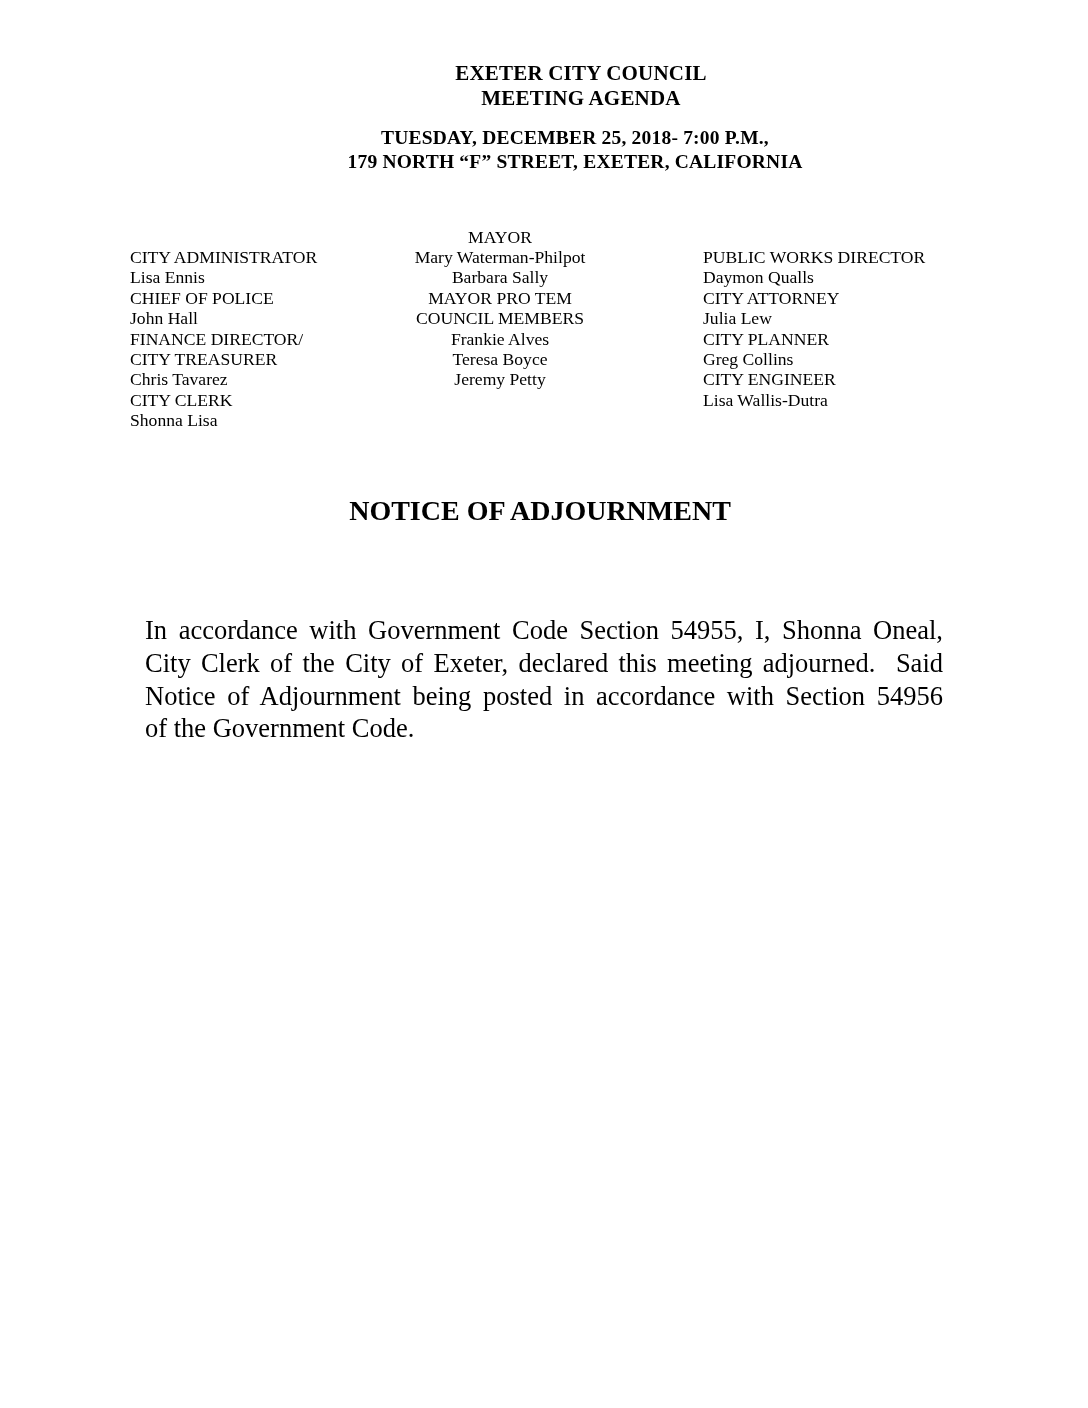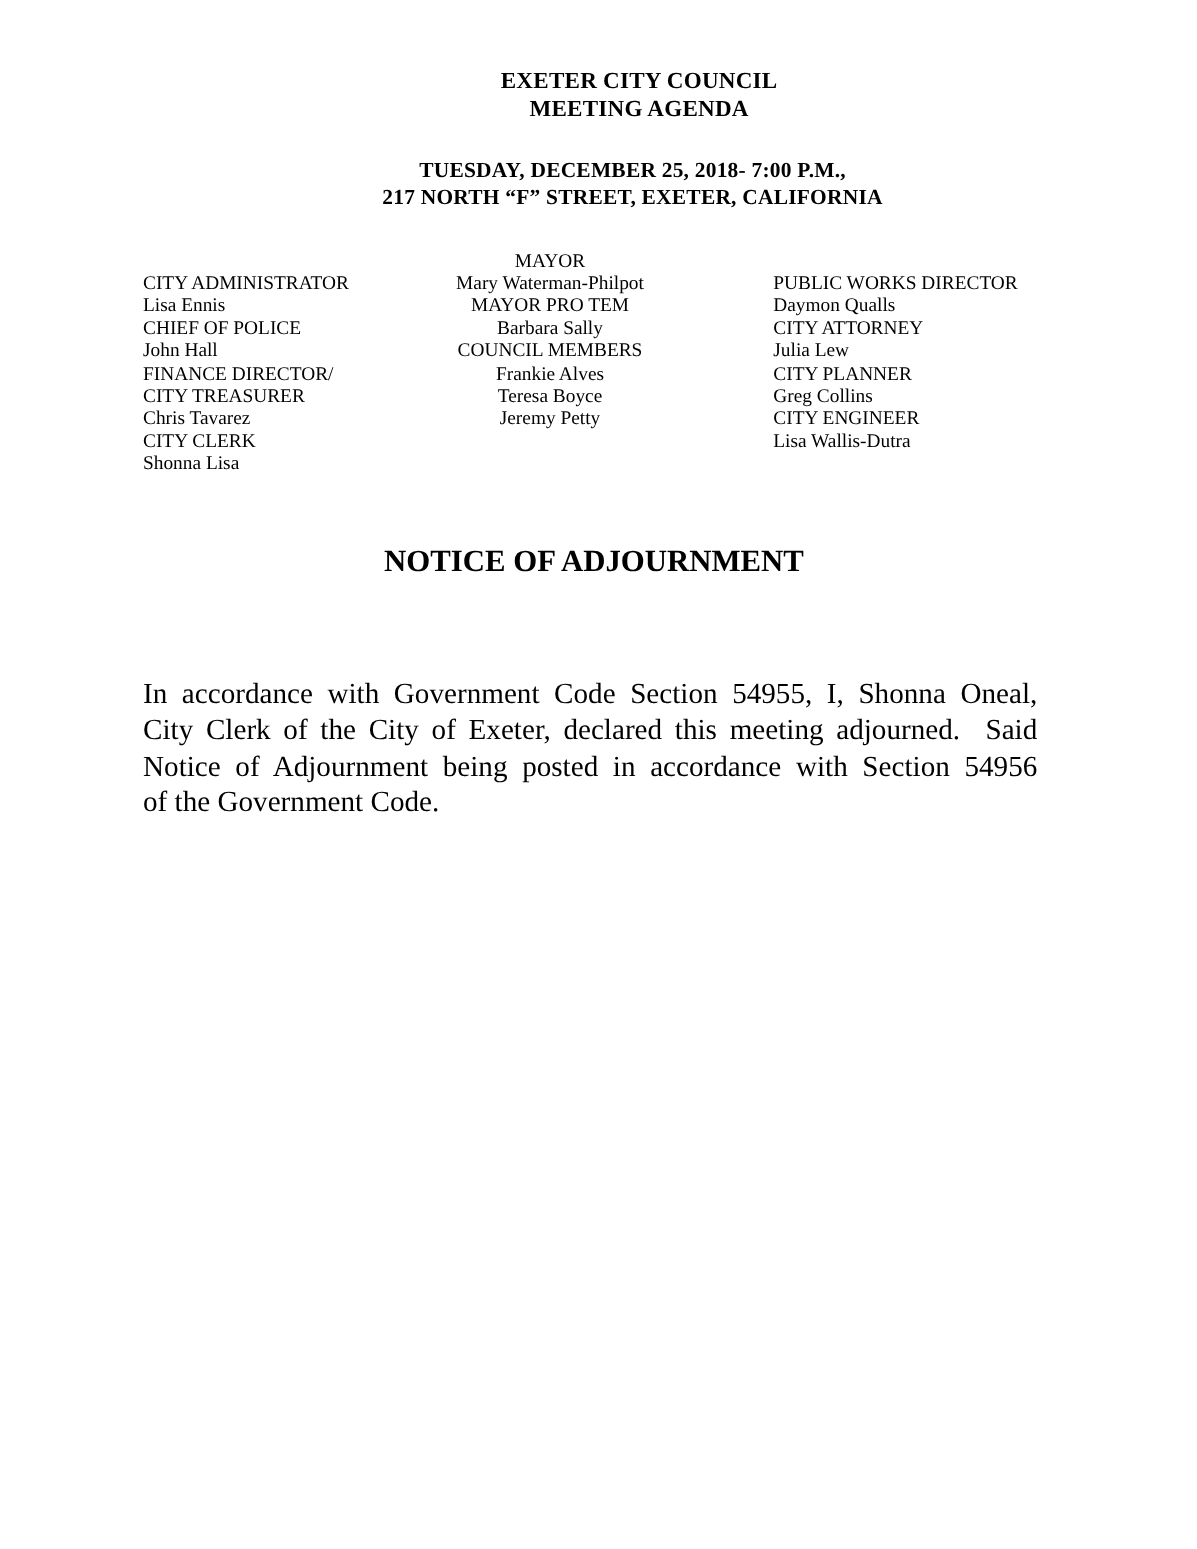--- a/index.html
+++ b/index.html
@@ -24,21 +24,21 @@
     left: 68px;
     width: 1026px;
     text-align: center;
     font-weight: bold;
     font-size: 21px;
     line-height: 25px;
     letter-spacing: 0.2px;
   }
   .header-date {
     position: absolute;
-    top: 144px;
+    top: 126px;
     left: 62px;
     width: 1026px;
     text-align: center;
     font-weight: bold;
     font-size: 19.5px;
     line-height: 23.5px;
     letter-spacing: 0.2px;
   }
 
   
@@ -77,57 +77,58 @@
     position: absolute;
     top: 614px;
     left: 130px;
     width: 813px;
     font-size: 26.5px;
     line-height: 32.8px;
   }
   .body-line {
     white-space: pre-wrap;
     text-align: justify;
+    margin-left: 15px;
   }
   .body-line.just {
     text-align-last: justify;
   }
 </style>
 </head>
 <body>
 
 <div class="page">
 
   <div class="header-title">
     <div>EXETER CITY COUNCIL</div>
     <div>MEETING AGENDA</div>
   </div>
 
   <div class="header-date">
     <div>TUESDAY, DECEMBER 25, 2018- 7:00 P.M.,</div>
-    <div>217 NORTH “F” STREET, EXETER, CALIFORNIA</div>
+    <div>179 NORTH “F” STREET, EXETER, CALIFORNIA</div>
   </div>
 
   <div class="officials">
     <div class="col col-left" id="col-left">
         <div class="official-line">CITY ADMINISTRATOR</div>
         <div class="official-line">Lisa Ennis</div>
         <div class="official-line">CHIEF OF POLICE</div>
         <div class="official-line">John Hall</div>
         <div class="official-line">FINANCE DIRECTOR/</div>
         <div class="official-line">CITY TREASURER</div>
         <div class="official-line">Chris Tavarez</div>
         <div class="official-line">CITY CLERK</div>
         <div class="official-line">Shonna Lisa</div>
       </div>
     <div class="col col-center" id="col-center">
         <div class="official-line bold">MAYOR</div>
         <div class="official-line">Mary Waterman-Philpot</div>
+        <div class="official-line">Barbara Sally</div>
         <div class="official-line bold">MAYOR PRO TEM</div>
-        <div class="official-line">Barbara Sally</div>
         <div class="official-line bold">COUNCIL MEMBERS</div>
         <div class="official-line">Frankie Alves</div>
         <div class="official-line">Teresa Boyce</div>
         <div class="official-line">Jeremy Petty</div>
       </div>
     <div class="col col-right" id="col-right">
         <div class="official-line">PUBLIC WORKS DIRECTOR</div>
         <div class="official-line">Daymon Qualls</div>
         <div class="official-line">CITY ATTORNEY</div>
         <div class="official-line">Julia Lew</div>

